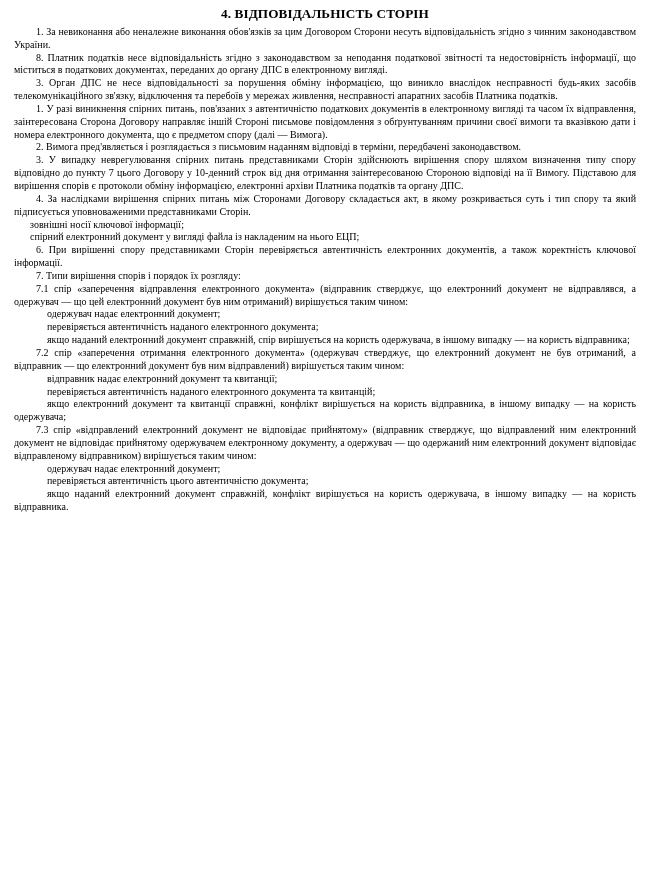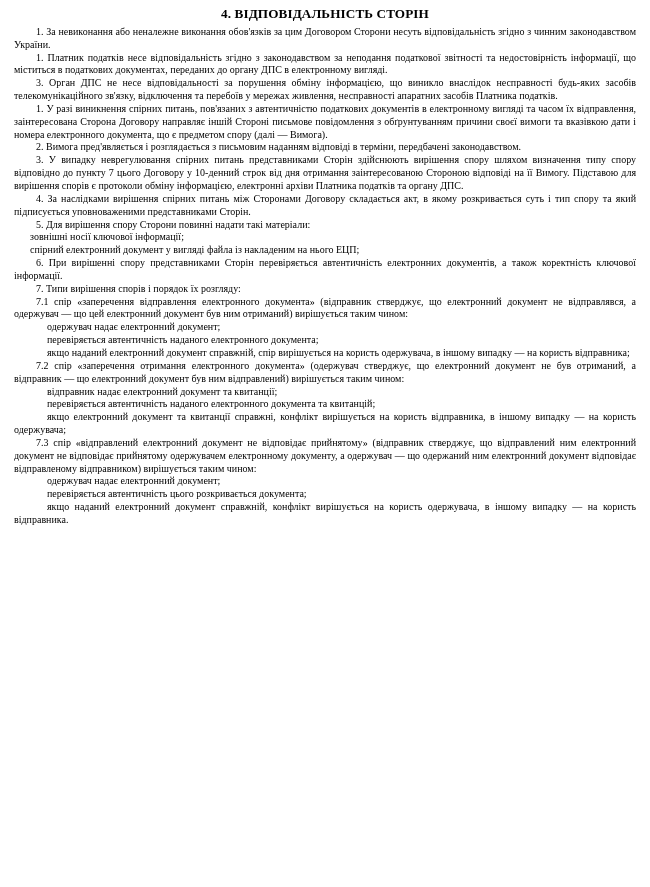--- a/index.html
+++ b/index.html
@@ -53,44 +53,43 @@
   }
 </style>
 </head>
 <body>
 
 <div class="page">
 
   <div class="heading">4. ВІДПОВІДАЛЬНІСТЬ СТОРІН</div>
 
   <p class="para">1. За невиконання або неналежне виконання обов'язків за цим Договором Сторони несуть відповідальність згідно з чинним законодавством України.</p>
-  <p class="para">1. Платник податків несе відповідальність згідно з законодавством за неподання податкової звітності та недостовірність інформації, що міститься в податкових документах, переданих до органу ДПС в електронному вигляді.</p>
+  <p class="para">8. Платник податків несе відповідальність згідно з законодавством за неподання податкової звітності та недостовірність інформації, що міститься в податкових документах, переданих до органу ДПС в електронному вигляді.</p>
   <p class="para">3. Орган ДПС не несе відповідальності за порушення обміну інформацією, що виникло внаслідок несправності будь-яких засобів телекомунікаційного зв'язку, відключення та перебоїв у мережах живлення, несправності апаратних засобів Платника податків.</p>
 
 
   <p class="para">1. У разі виникнення спірних питань, пов'язаних з автентичністю податкових документів в електронному вигляді та часом їх відправлення, заінтересована Сторона Договору направляє іншій Стороні письмове повідомлення з обґрунтуванням причини своєї вимоги та вказівкою дати і номера електронного документа, що є предметом спору (далі — Вимога).</p>
   <p class="para">2. Вимога пред'являється і розглядається з письмовим наданням відповіді в терміни, передбачені законодавством.</p>
   <p class="para">3. У випадку неврегулювання спірних питань представниками Сторін здійснюють вирішення спору шляхом визначення типу спору відповідно до пункту 7 цього Договору у 10-денний строк від дня отримання заінтересованою Стороною відповіді на її Вимогу. Підставою для вирішення спорів є протоколи обміну інформацією, електронні архіви Платника податків та органу ДПС.</p>
   <p class="para">4. За наслідками вирішення спірних питань між Сторонами Договору складається акт, в якому розкривається суть і тип спору та який підписується уповноваженими представниками Сторін.</p>
-  <p class="para">5. Для вирішення спору Сторони повинні надати такі матеріали:</p>
 
   <p class="para noindent">зовнішні носії ключової інформації;</p>
   <p class="para noindent">спірний електронний документ у вигляді файла із накладеним на нього ЕЦП;</p>
 
   <p class="para">6. При вирішенні спору представниками Сторін перевіряється автентичність електронних документів, а також коректність ключової інформації.</p>
   <p class="para">7. Типи вирішення спорів і порядок їх розгляду:</p>
 
   <p class="para sub">7.1 спір «заперечення відправлення електронного документа» (відправник стверджує, що електронний документ не відправлявся, а одержувач — що цей електронний документ був ним отриманий) вирішується таким чином:</p>
   <p class="para sub2">одержувач надає електронний документ;</p>
   <p class="para sub2">перевіряється автентичність наданого електронного документа;</p>
   <p class="para sub2">якщо наданий електронний документ справжній, спір вирішується на користь одержувача, в іншому випадку — на користь відправника;</p>
 
   <p class="para sub">7.2 спір «заперечення отримання електронного документа» (одержувач стверджує, що електронний документ не був отриманий, а відправник — що електронний документ був ним відправлений) вирішується таким чином:</p>
   <p class="para sub2">відправник надає електронний документ та квитанції;</p>
   <p class="para sub2">перевіряється автентичність наданого електронного документа та квитанцій;</p>
   <p class="para sub2">якщо електронний документ та квитанції справжні, конфлікт вирішується на користь відправника, в іншому випадку — на користь одержувача;</p>
 
   <p class="para sub">7.3 спір «відправлений електронний документ не відповідає прийнятому» (відправник стверджує, що відправлений ним електронний документ не відповідає прийнятому одержувачем електронному документу, а одержувач — що одержаний ним електронний документ відповідає відправленому відправником) вирішується таким чином:</p>
   <p class="para sub2">одержувач надає електронний документ;</p>
-  <p class="para sub2">перевіряється автентичність цього розкривається документа;</p>
+  <p class="para sub2">перевіряється автентичність цього автентичністю документа;</p>
   <p class="para sub2">якщо наданий електронний документ справжній, конфлікт вирішується на користь одержувача, в іншому випадку — на користь відправника.</p>
 
 </div>
 
 </body></html>

